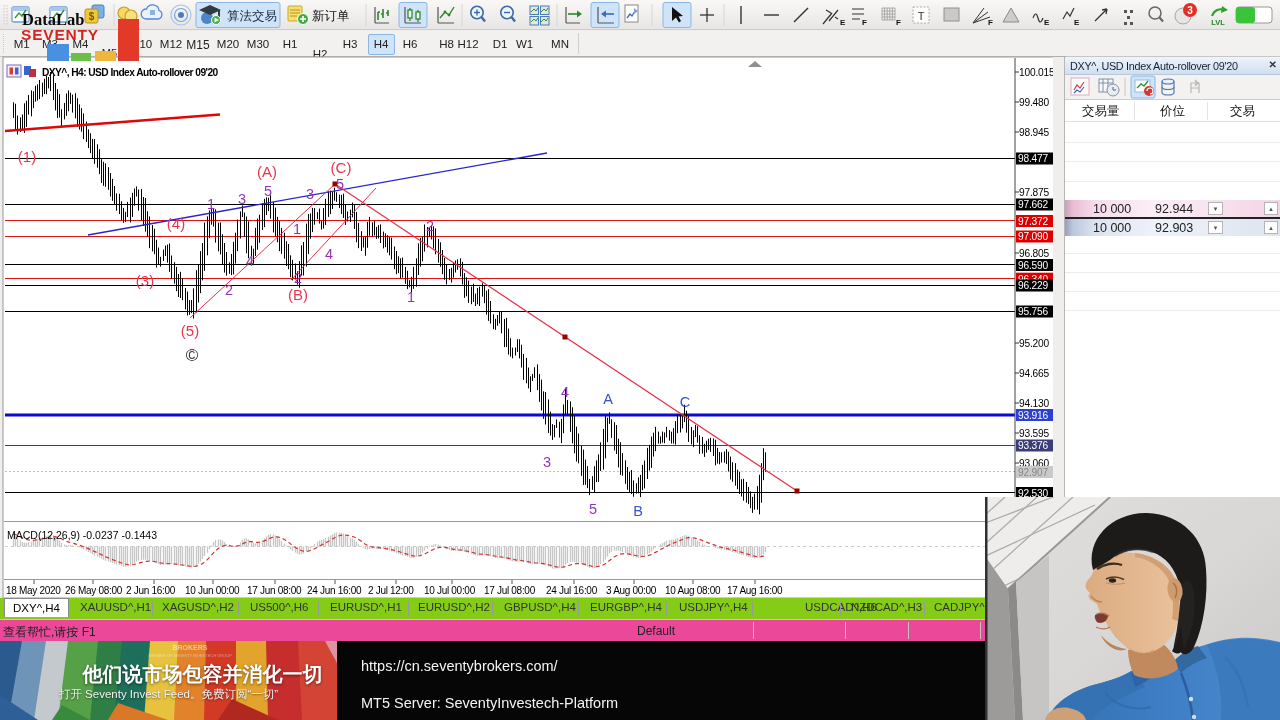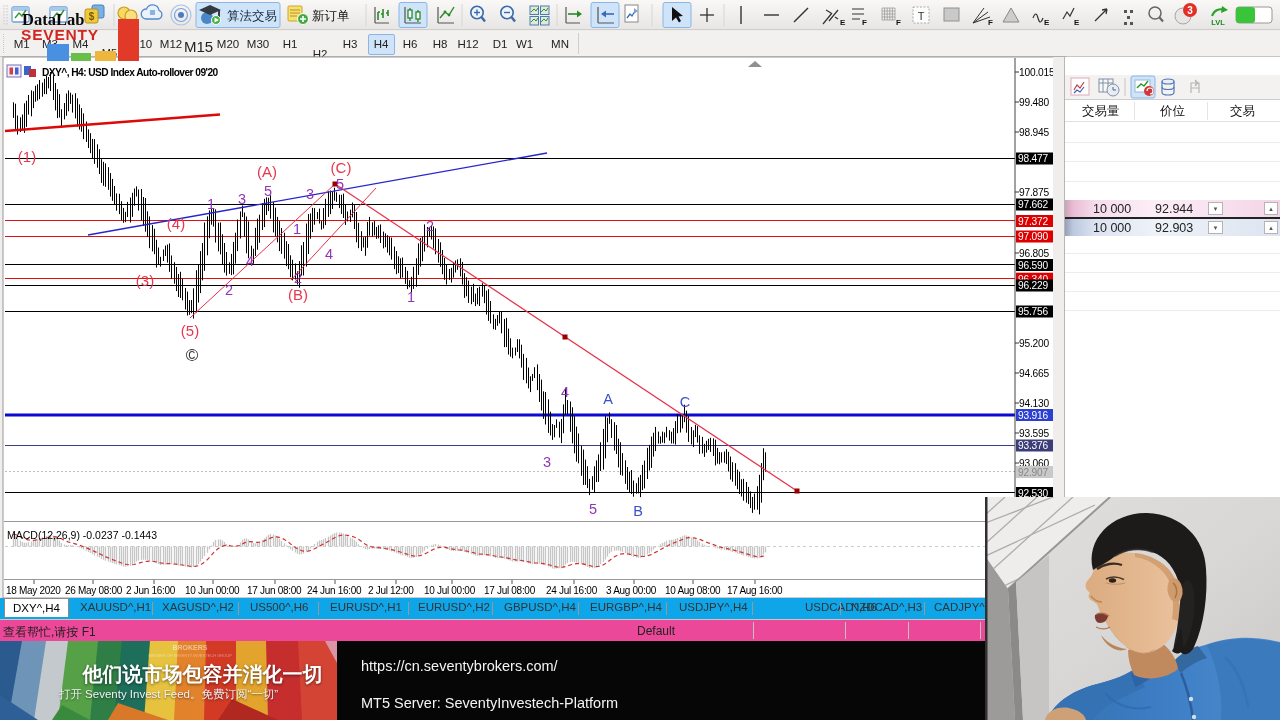--- a/index.html
+++ b/index.html
@@ -138,29 +138,29 @@
       <line x1="7" y1="5" x2="7" y2="25" stroke="#c9c7c5" stroke-width="1" stroke-dasharray="1.5,1.5"></line>
     </svg>
 <div style="position:absolute;left:0;top:31px;width:1280px;height:26px;background:#f2f1ef;border-bottom:1px solid #c8c6c4">
       <div style="position:absolute;left:368px;top:3px;width:27px;height:21px;background:#cfe4f8;border:1px solid #8ab6e6;border-radius:2px"></div>
       <div style="position:absolute;left:7.699999999999999px;top:7px;width:28px;text-align:center;font-size:11.5px;color:#222">M1</div>
       <div style="position:absolute;left:36px;top:7px;width:28px;text-align:center;font-size:11.5px;color:#222">M3</div>
       <div style="position:absolute;left:66.5px;top:7px;width:28px;text-align:center;font-size:11.5px;color:#222">M4</div>
       <div style="position:absolute;left:95.5px;top:16px;width:28px;text-align:center;font-size:11px;color:#222">M5</div>
       <div style="position:absolute;left:127px;top:7px;width:28px;text-align:center;font-size:11.5px;color:#222">M10</div>
       <div style="position:absolute;left:157px;top:7px;width:28px;text-align:center;font-size:11.5px;color:#222">M12</div>
-      <div style="position:absolute;left:184px;top:7px;width:28px;text-align:left;font-size:15px;color:#222">M15</div>
+      <div style="position:absolute;left:184px;top:7px;width:28px;text-align:center;font-size:12px;color:#222">M15</div>
       <div style="position:absolute;left:214px;top:7px;width:28px;text-align:center;font-size:11.5px;color:#222">M20</div>
       <div style="position:absolute;left:244px;top:7px;width:28px;text-align:center;font-size:11.5px;color:#222">M30</div>
       <div style="position:absolute;left:276px;top:7px;width:28px;text-align:center;font-size:11.5px;color:#222">H1</div>
       <div style="position:absolute;left:306px;top:17px;width:28px;text-align:center;font-size:11.5px;color:#222">H2</div>
       <div style="position:absolute;left:336px;top:7px;width:28px;text-align:center;font-size:11.5px;color:#222">H3</div>
       <div style="position:absolute;left:367px;top:7px;width:28px;text-align:center;font-size:11.5px;color:#222">H4</div>
       <div style="position:absolute;left:396px;top:7px;width:28px;text-align:center;font-size:11.5px;color:#222">H6</div>
-      <div style="position:absolute;left:426px;top:7px;width:28px;text-align:center;font-size:11.5px;color:#222">H8</div>
+      <div style="position:absolute;left:426px;top:7px;width:28px;text-align:right;font-size:11.5px;color:#222">H8</div>
       <div style="position:absolute;left:454px;top:7px;width:28px;text-align:center;font-size:11.5px;color:#222">H12</div>
       <div style="position:absolute;left:486px;top:7px;width:28px;text-align:center;font-size:11.5px;color:#222">D1</div>
       <div style="position:absolute;left:516px;top:7px;width:28px;font-size:11.5px;color:#222">W1</div>
       <div style="position:absolute;left:546px;top:7px;width:28px;text-align:center;font-size:11.5px;color:#222">MN</div>
       <div style="position:absolute;left:578px;top:2px;width:1px;height:21px;background:#d0cecb"></div>
       <div style="position:absolute;left:3px;top:3px;width:1px;height:19px;border-left:1px dotted #c9c7c5"></div>
     </div>
 <div style="position:absolute;left:0;top:57px;width:1280px;height:584px;background:#f0eeec"></div>
 <svg width="1070" height="648" viewBox="0 0 1070 648" style="position:absolute;left:0;top:0" font-family="Liberation Sans, sans-serif">
 <rect x="3" y="57" width="1063" height="541" fill="#ffffff" stroke="#9a9896" stroke-width="1"></rect>
@@ -293,20 +293,24 @@
 <rect x="7" y="65" width="14" height="12" fill="#f4f0fa" stroke="#7a6ab8" stroke-width="1"></rect>
 <rect x="9.5" y="67.5" width="3.5" height="7" fill="#d04040"></rect>
 <rect x="15" y="67.5" width="3.5" height="7" fill="#4060d0"></rect>
 <rect x="24" y="66" width="7" height="9" fill="#3a66c8"></rect>
 <rect x="29" y="69" width="7" height="8" fill="#c03038"></rect>
 <text x="42" y="75.5" font-size="10.2" font-weight="700" fill="#000" letter-spacing="-0.55">DXY^, H4:  USD Index Auto-rollover 09'20</text>
 </svg>
 
 <div style="position:absolute;left:1053px;top:57px;width:227px;height:584px;background:#f0eeec"></div>
 <div style="position:absolute;left:1064px;top:57px;width:216px;height:541px;background:#fff;border-left:1px solid #b8b6b4">
+ <div style="position:absolute;left:0;top:0;width:216px;height:18px;background:linear-gradient(#eef4fb,#cfdff2);border-bottom:1px solid #b8c8da">
+  <span style="position:absolute;left:5px;top:2.5px;font-size:10.8px;letter-spacing:-0.3px;color:#15202e">DXY^, USD Index Auto-rollover 09'20</span>
+  <span style="position:absolute;right:4px;top:2px;font-size:10px;color:#333;font-weight:700">✕</span>
+ </div>
  <div style="position:absolute;left:0;top:18px;width:216px;height:25px;background:#f4f2f0;border-bottom:1px solid #ccc">
   <svg width="216" height="25">
    <rect x="6" y="3" width="18" height="17" fill="#fff" stroke="#e0a8b8" stroke-width="1"></rect>
           <path d="M9 15l3-5 3 3 4-6" stroke="#c04050" stroke-width="1.2" fill="none"></path>
           <path d="M9 18l3-3 3 2 4-5" stroke="#4060c0" stroke-width="1.2" fill="none"></path>
    <g stroke="#8090a8" stroke-width="1">
             <rect x="34" y="4" width="14" height="13" fill="#f8f8f8"></rect>
             <path d="M34 8h14M38 4v13M43 4v13"></path>
           </g>
           <circle cx="48" cy="15" r="6" fill="#e8edf4" stroke="#8090a8"></circle>
@@ -359,21 +363,21 @@
 </div>
 
 <div style="position:absolute;left:0;top:0;z-index:60">
  <div style="position:absolute;left:22px;top:10px;font-family:'Liberation Serif',serif;font-size:16.5px;font-weight:700;color:#0a0a0a">DataLab</div>
  <div style="position:absolute;left:21px;top:26px;font-size:15.5px;font-weight:700;color:#d42620;letter-spacing:0.8px">SEVENTY</div>
  <div style="position:absolute;left:47px;top:44px;width:22px;height:17px;background:#4a90e2"></div>
  <div style="position:absolute;left:71px;top:53px;width:20px;height:8px;background:#6abf4b"></div>
  <div style="position:absolute;left:95px;top:51px;width:21px;height:10px;background:#efb63e"></div>
  <div style="position:absolute;left:118px;top:19px;width:21px;height:42px;background:#e23a28"></div>
 </div>
-<div style="position:absolute;left:0;top:598px;width:1212px;height:21px;background:#0ea5e9">
+<div style="position:absolute;left:0;top:598px;width:1212px;height:21px;background:#84cc16">
       <div style="position:absolute;left:4px;top:0px;height:19px;padding:3px 8px 0;background:#fff;border:1px solid #8a8a8a;border-bottom:none;font-size:11.5px;color:#000;z-index:2">DXY^,H4</div>
       <div style="position:absolute;left:80px;top:3px;font-size:11.5px;color:#333">XAUUSD^,H1</div>
       <div style="position:absolute;left:162px;top:3px;font-size:11.5px;color:#333">XAGUSD^,H2</div>
       <div style="position:absolute;left:250px;top:3px;font-size:11.5px;color:#333">US500^,H6</div>
       <div style="position:absolute;left:330px;top:3px;font-size:11.5px;color:#333">EURUSD^,H1</div>
       <div style="position:absolute;left:418px;top:3px;font-size:11.5px;color:#333">EURUSD^,H2</div>
       <div style="position:absolute;left:504px;top:3px;font-size:11.5px;color:#333">GBPUSD^,H4</div>
       <div style="position:absolute;left:590px;top:3px;font-size:11.5px;color:#333">EURGBP^,H4</div>
       <div style="position:absolute;left:679px;top:3px;font-size:11.5px;color:#333">USDJPY^,H4</div>
       <div style="position:absolute;left:805px;top:3px;font-size:11.5px;color:#333">USDCAD^,H6</div>

